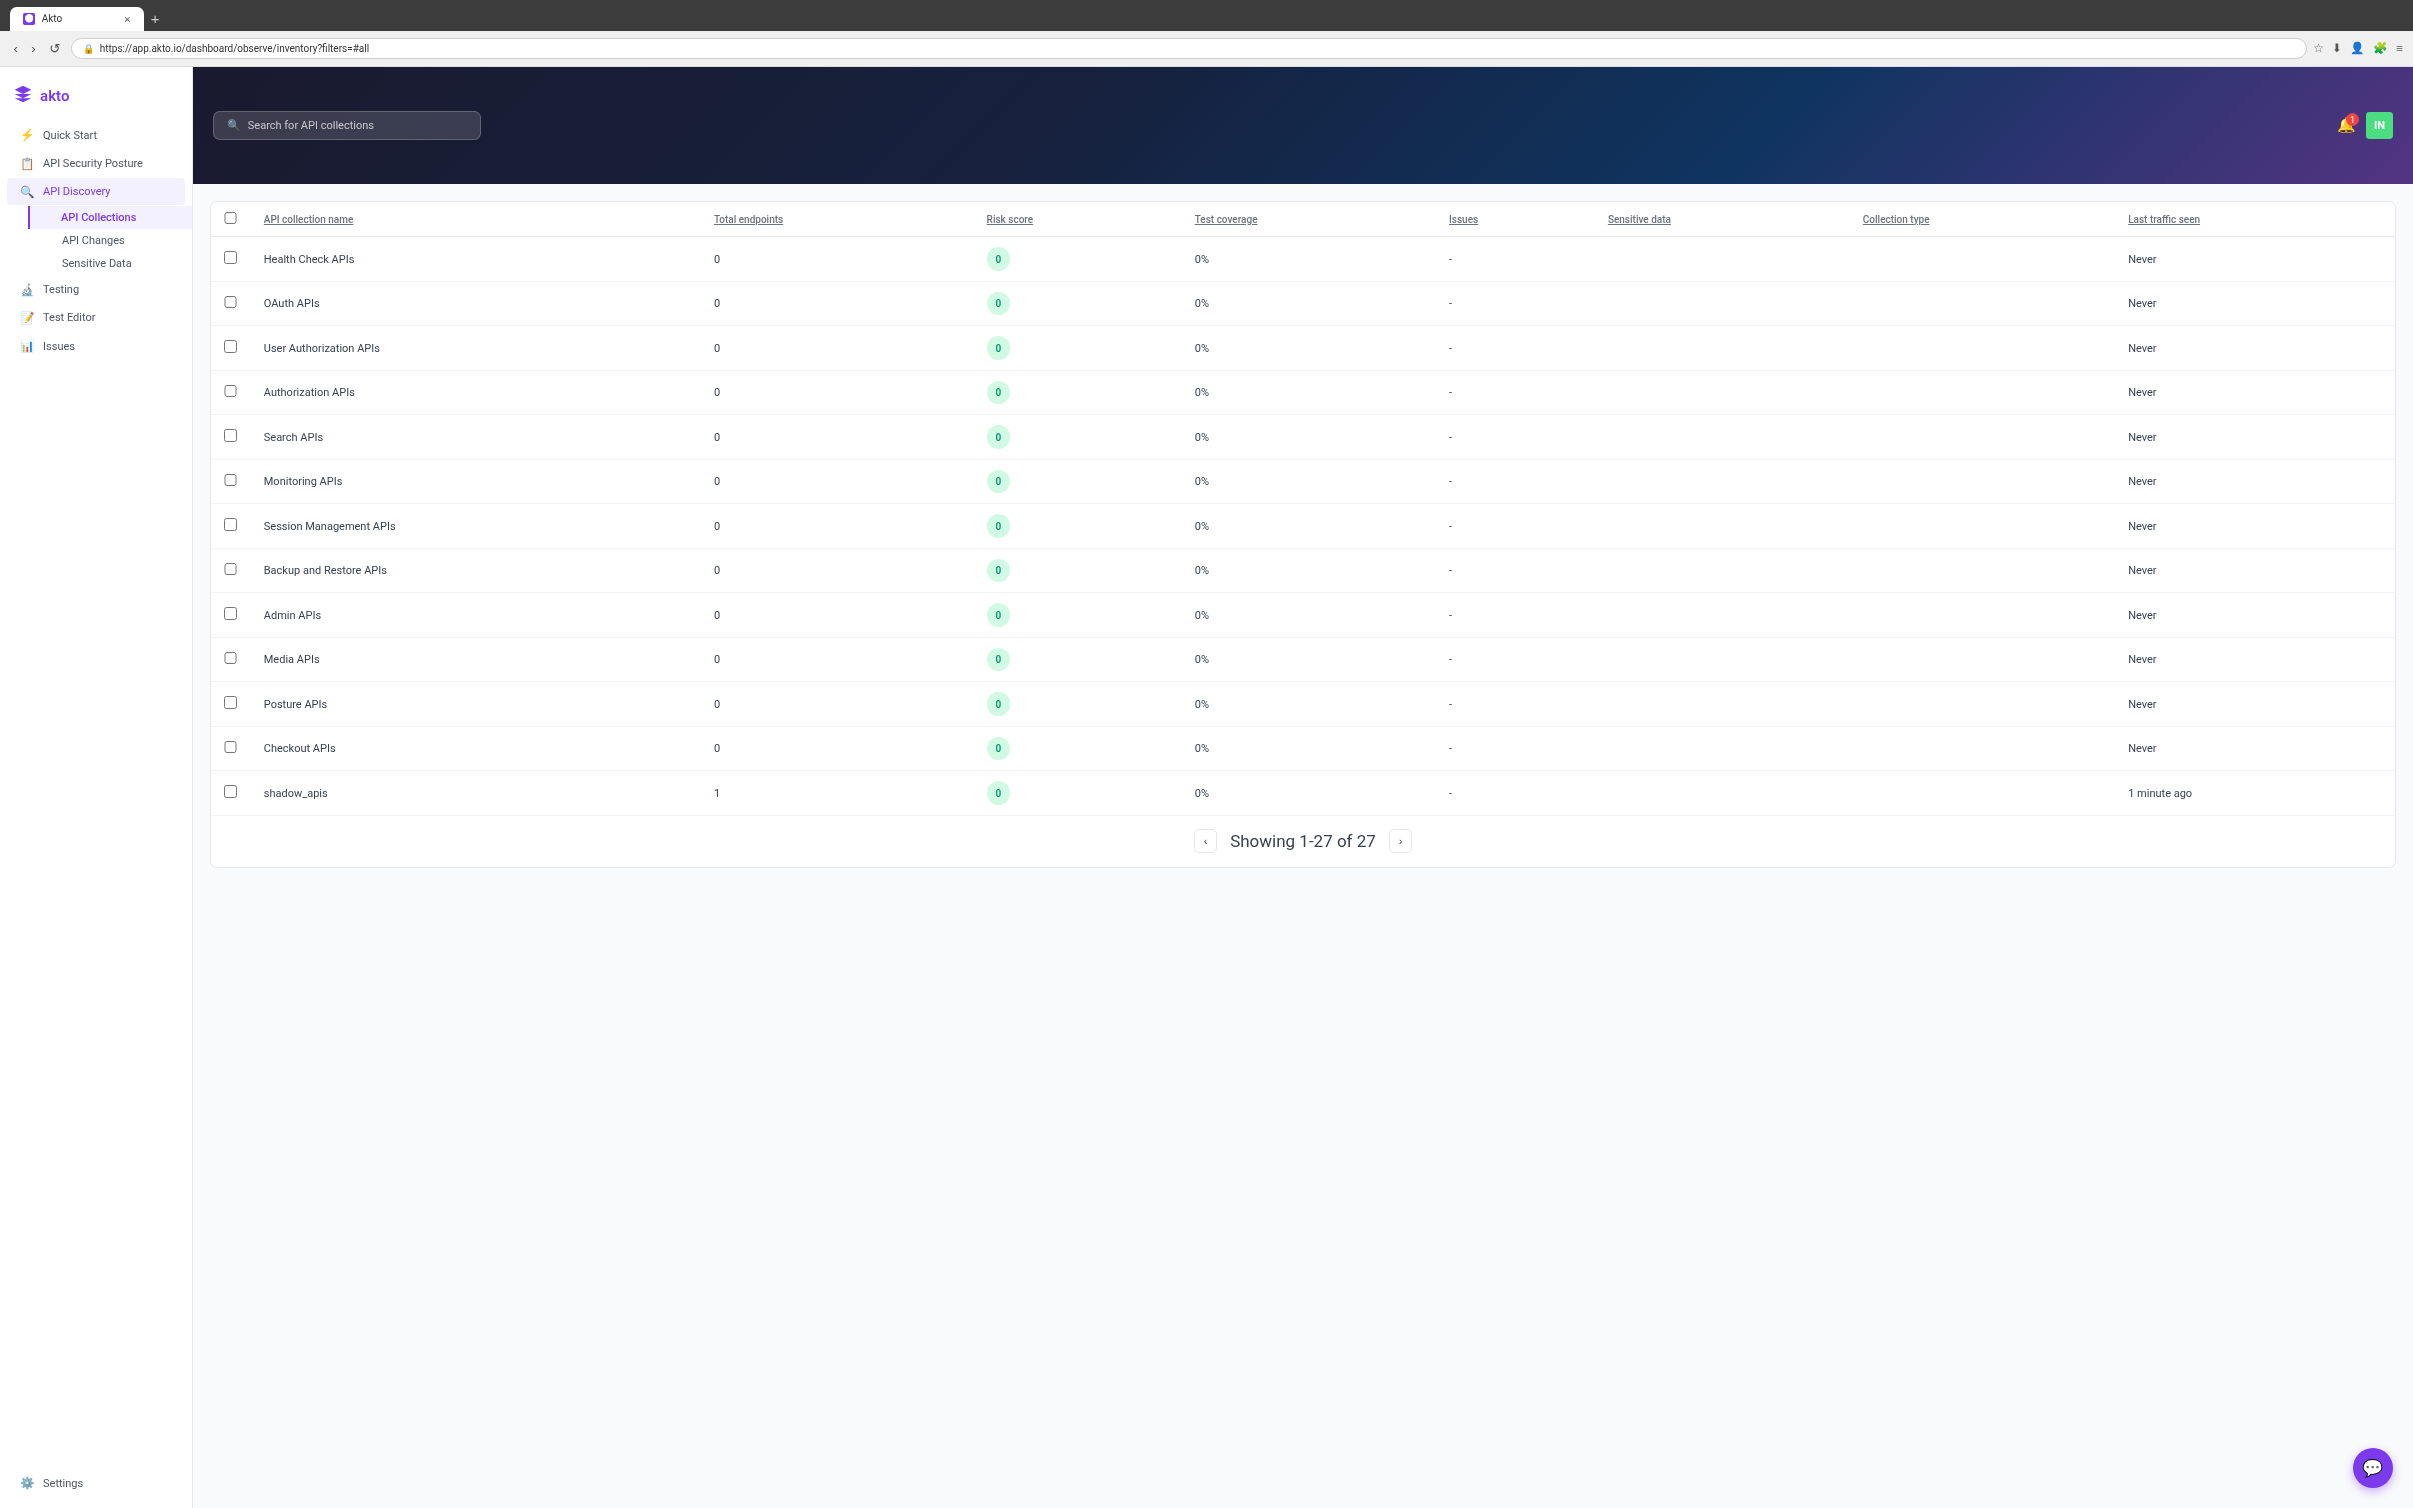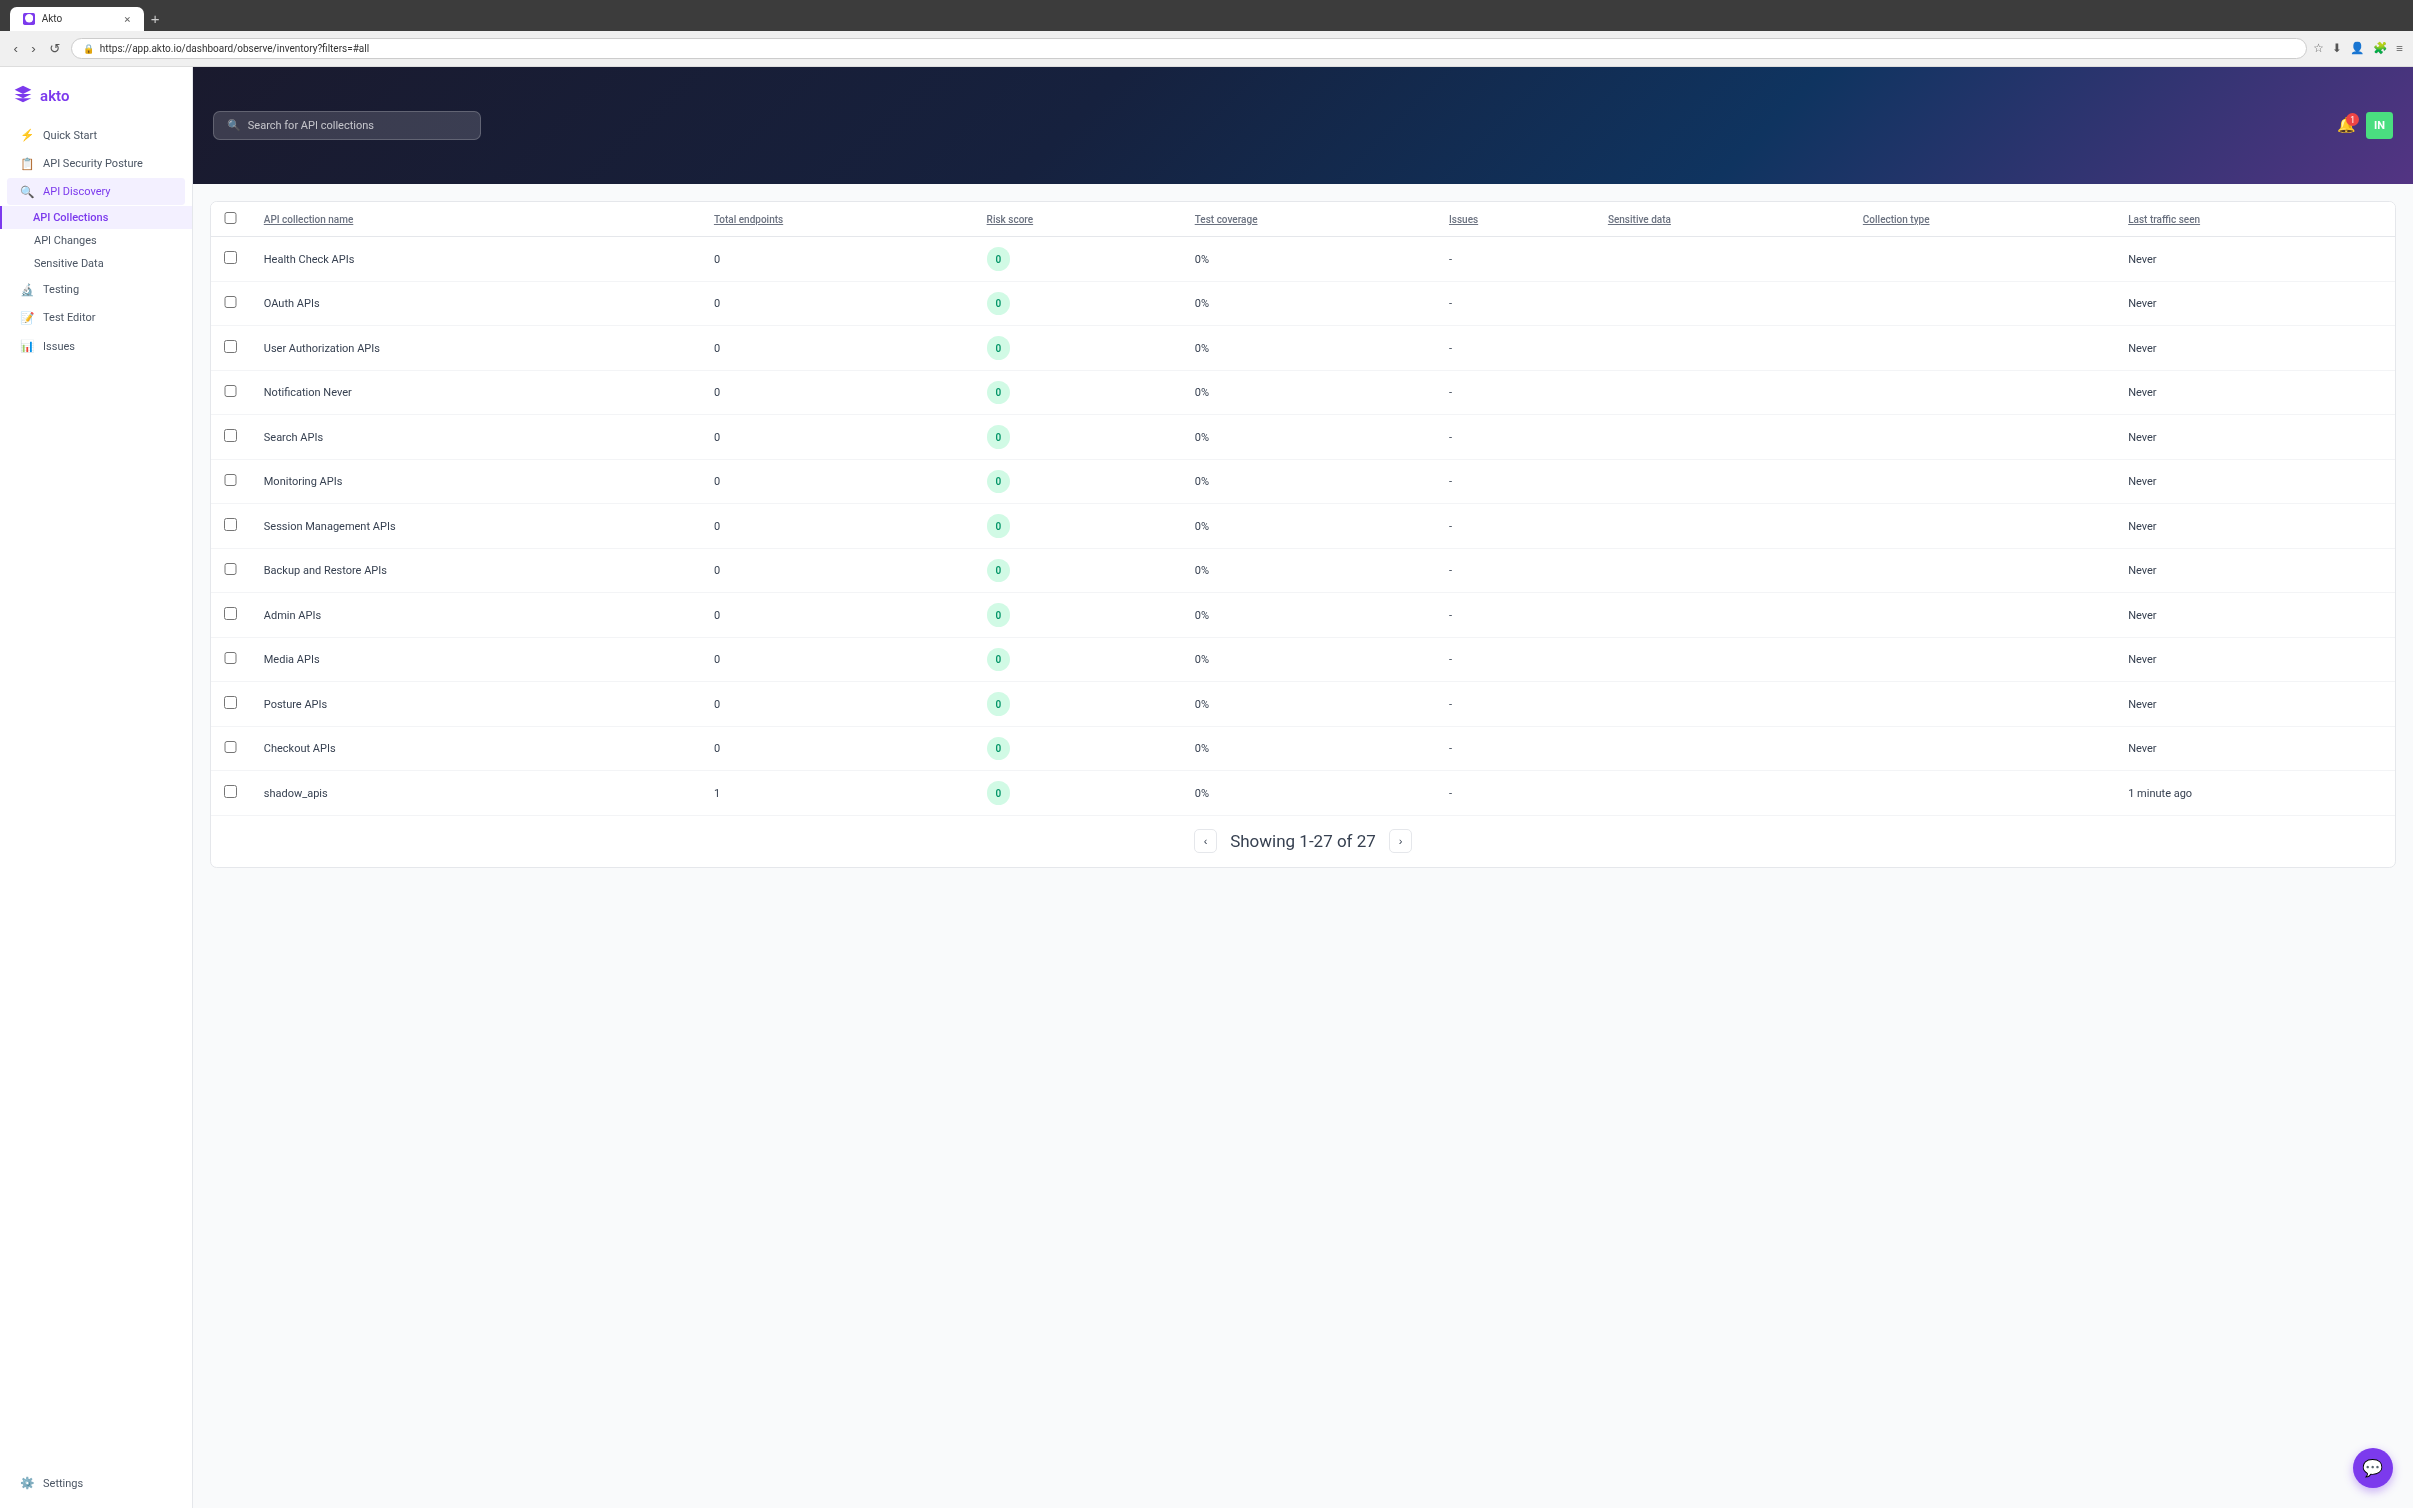--- a/index.html
+++ b/index.html
@@ -23,21 +23,21 @@
 
     
     .sidebar { width: 193px; background: #fff; border-right: 0.8px solid #e5e7eb; display: flex; flex-direction: column; padding: 10px 0; flex-shrink: 0; }
     .sidebar-logo { display: flex; align-items: center; gap: 6.7px; padding: 6.7px 13.4px 13.4px; }
     .sidebar-logo-icon { color: #7c3aed; font-size: 18.4px; }
     .sidebar-logo-text { font-size: 15px; font-weight: 600; color: #7c3aed; }
     .sidebar-section { margin-bottom: 3.4px; }
     .sidebar-item { display: flex; align-items: center; gap: 8.4px; padding: 6.7px 13.4px; cursor: pointer; color: #4b5563; font-size: 11px; border-radius: 3.4px; margin: 0.8px 6.7px; }
     .sidebar-item.active { background: #f3f0ff; color: #7c3aed; }
     .sidebar-item .icon { font-size: 11.7px; flex-shrink: 0; }
-    .sidebar-sub { padding-left: 0; }
+    .sidebar-sub { padding-left: 0; margin-left: 28px; }
     .sidebar-sub-item { display: flex; align-items: center; padding: 5px 13.4px 5px 34px; cursor: pointer; color: #4b5563; font-size: 11px; }
     .sidebar-sub-item.active { color: #7c3aed; font-weight: 500; border-left: 2.5px solid #7c3aed; padding-left: 31px; background: #f3f0ff; }
     .sidebar-bottom { margin-top: auto; }
 
     
     .main-content { flex: 1; overflow: auto; background: #f9fafb; padding: 17px; }
 
     
     .app-header { background: linear-gradient(135deg, #1a1a2e 0%, #16213e 40%, #0f3460 70%, #533483 100%); padding: 0; margin: -17px -17px 17px; height: 117px; display: flex; align-items: center; justify-content: space-between; padding: 0 20px; }
     .search-bar { background: rgba(255,255,255,0.15); border: 0.8px solid rgba(255,255,255,0.2); border-radius: 6.7px; padding: 6.7px 13.4px; display: flex; align-items: center; gap: 6.7px; color: rgba(255,255,255,0.7); width: 268px; font-size: 11px; }
@@ -226,21 +226,21 @@
       <td>0%</td>
       <td>-</td>
       <td></td>
       <td></td>
       <td>Never</td>
     </tr>
               <tr>
       <td class="checkbox-cell">
         <input type="checkbox" class="checkbox" style="">
       </td>
-      <td>Notification Never</td>
+      <td>Authorization APIs</td>
       <td>0</td>
       <td><span class="risk-badge">0</span></td>
       <td>0%</td>
       <td>-</td>
       <td></td>
       <td></td>
       <td>Never</td>
     </tr>
               <tr>
       <td class="checkbox-cell">

